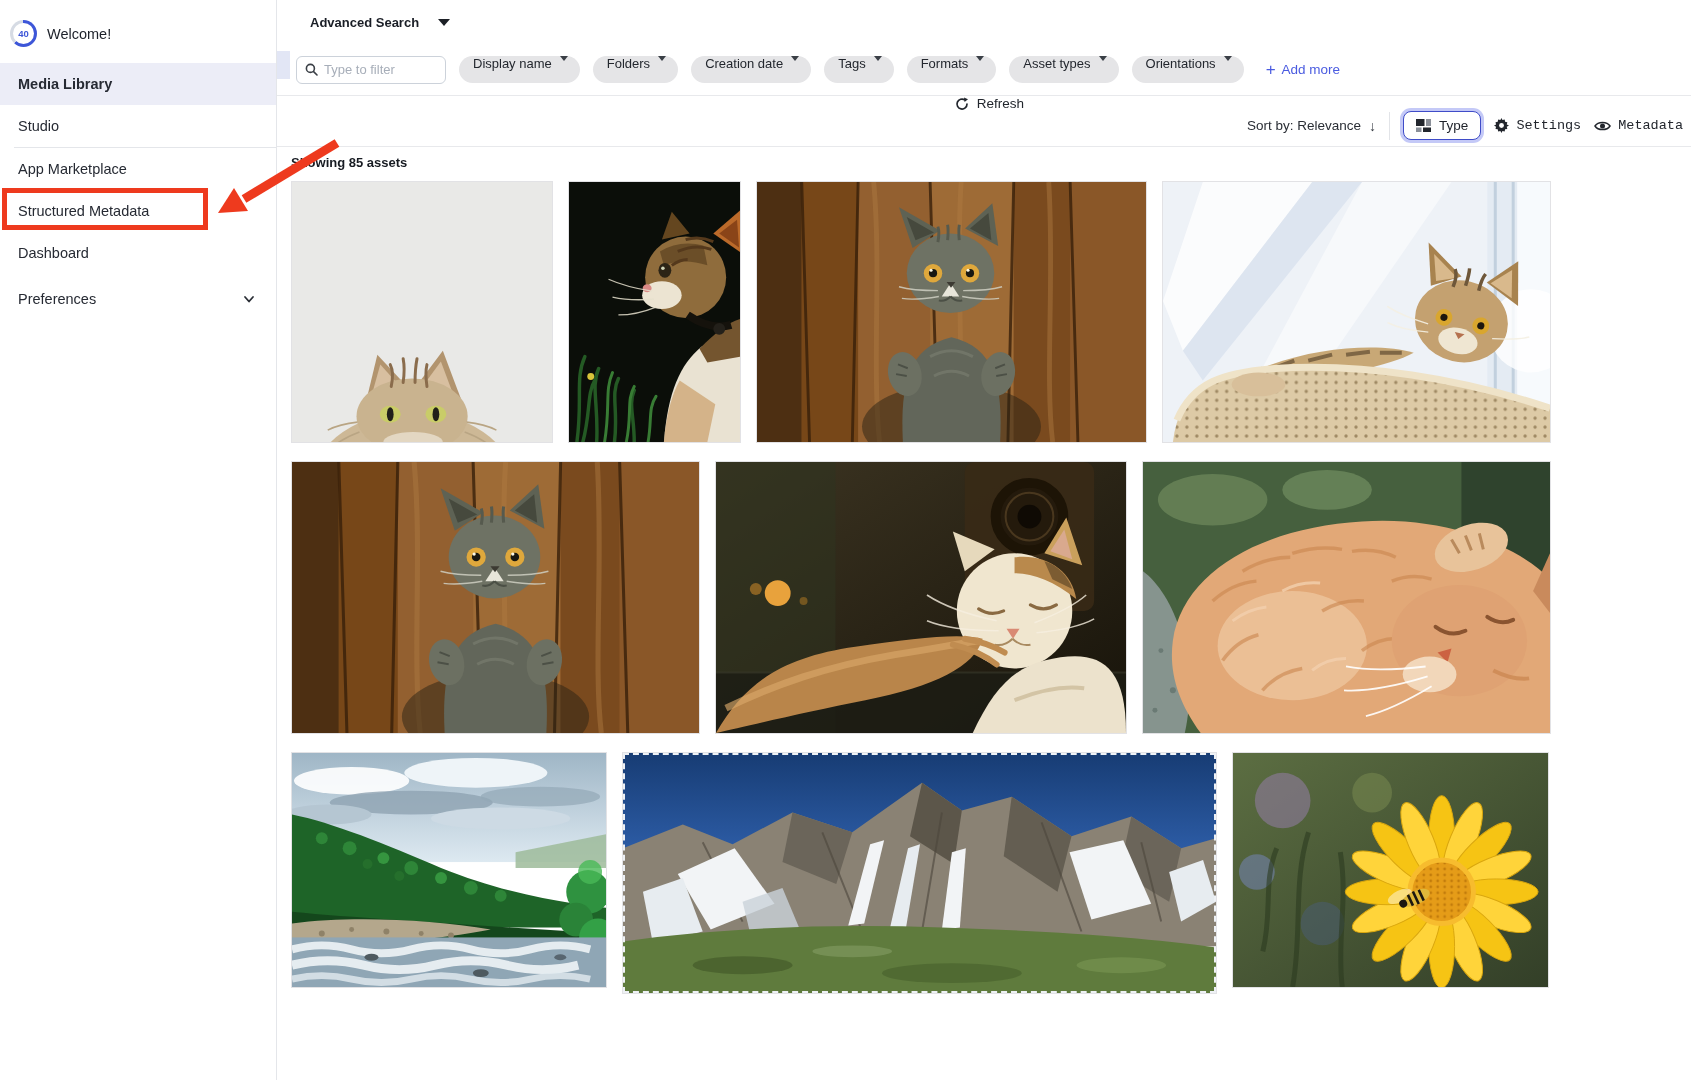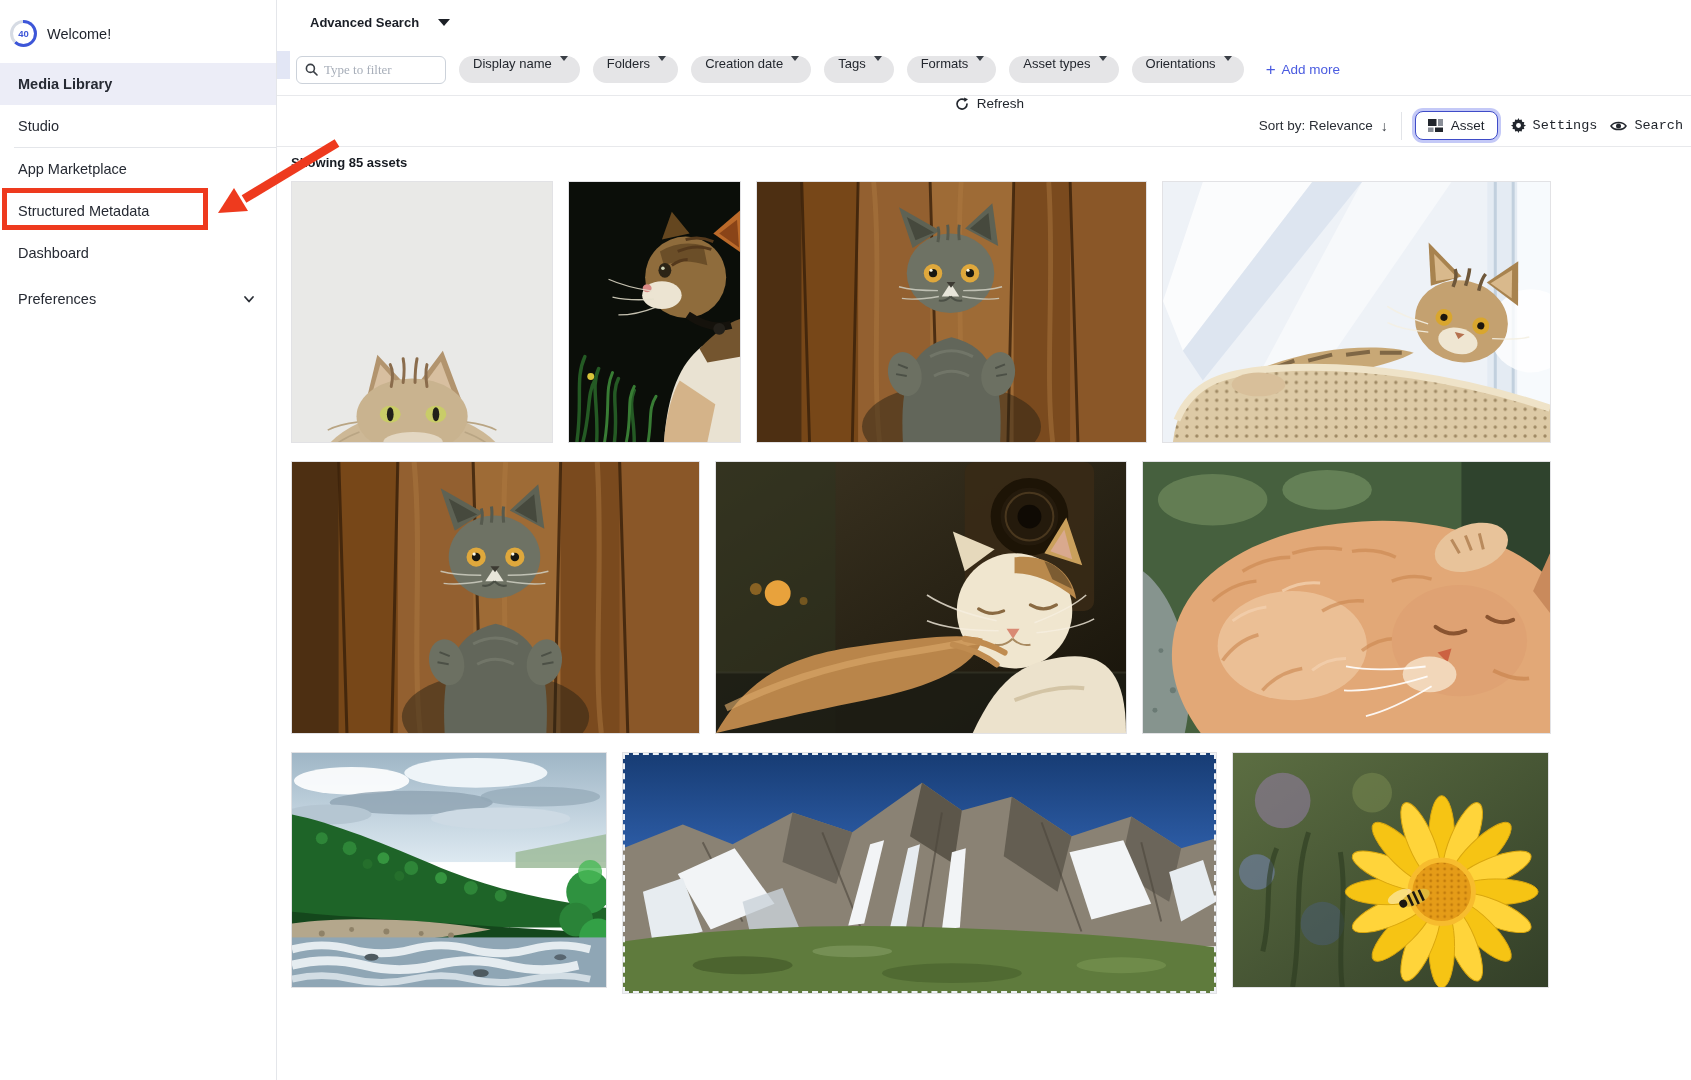--- a/index.html
+++ b/index.html
@@ -35,21 +35,21 @@
   .page-title { font-size:13px; font-weight:bold; color:#191d25; }
   .caret-solid { width:0; height:0; border-left:6px solid transparent;
     border-right:6px solid transparent; border-top:7px solid #1c2026; display:inline-block; }
 
   .filter-row { position:relative; height:52px; display:flex; align-items:center; gap:13px;
     padding-left:19px; border-bottom:1px solid #e8e9ec; }
   .edge-strip { position:absolute; left:0; top:7px; width:13px; height:28px; background:#e2e6f5; }
   .search-box { width:150px; height:28px; border:1px solid #ccd2da; border-radius:6px;
     display:flex; align-items:center; gap:6px; padding:0 8px; background:#fff; }
   .search-box input { border:none; outline:none; width:110px; font-size:13px;
-    font-family:Liberation Serif, serif; color:#701a75; background:transparent; }
+    font-family:Liberation Sans, sans-serif; color:#701a75; background:transparent; }
   .search-box input::placeholder { color:#a7aeb9; }
   .pill { height:27px; display:flex; align-items:flex-start; gap:8px; padding:0 12px 0 14px;
     background:#e5e5e7; border-radius:14px; font-size:13px; color:#23272e; cursor:pointer; white-space:nowrap; }
   .caret-sm { width:0; height:0; border-left:4.5px solid transparent;
     border-right:4.5px solid transparent; border-top:5.5px solid #3a3f46; }
   .add-more { display:flex; align-items:center; gap:6px; color:#4a5be0; font-size:13.5px;
     margin-left:9px; cursor:pointer; }
   .plus-glyph { font-size:17px; line-height:1; font-weight:500; }
 
   .toolbar { height:51px; display:flex; align-items:center; padding:0 8px 0 19px;
@@ -171,35 +171,35 @@
         <span class="sort-arrow">↓</span>
       </div>
       <div class="v-divider"></div>
       <div class="view-btn">
         <svg width="15" height="13" viewBox="0 0 15 13">
           <rect x="0" y="0" width="8.5" height="7" fill="#22262d"></rect>
           <rect x="10" y="0" width="5" height="7" fill="#8a8f98"></rect>
           <rect x="0" y="8.5" width="5.5" height="4.5" fill="#8a8f98"></rect>
           <rect x="7" y="8.5" width="8" height="4.5" fill="#22262d"></rect>
         </svg>
-        <span>Asset</span>
+        <span>Type</span>
       </div>
       <div class="tool-btn">
         <svg width="15" height="15" viewBox="0 0 16 16">
           <path fill="#22262d" d="M8 0l1 2.2 2.4-.6 .4 2.4 2.4 .4-.6 2.4L16 8l-2.4 1.2 .6 2.4-2.4 .4-.4 2.4-2.4-.6L8 16l-1.2-2.2-2.4 .6-.4-2.4-2.4-.4 .6-2.4L0 8l2.2-1.2-.6-2.4 2.4-.4 .4-2.4 2.4 .6z"></path>
           <circle cx="8" cy="8" r="2.6" fill="#fff"></circle>
         </svg>
         <span>Settings</span>
       </div>
       <div class="tool-btn">
         <svg width="17" height="12" viewBox="0 0 17 12">
           <path d="M1 6 C4 1.2 13 1.2 16 6 C13 10.8 4 10.8 1 6 Z" fill="none" stroke="#22262d" stroke-width="1.5"></path>
           <circle cx="8.5" cy="6" r="2.5" fill="#22262d"></circle>
         </svg>
-        <span>Search</span>
+        <span>Metadata</span>
       </div>
     </div>
   </div>
 
   <div class="content">
     <div class="count-text">Showing 85 assets</div>
 
     <div class="g-row">
       <figure class="asset" style="width:262px;height:262px" aria-label="Tabby cat peeking from bottom edge over plain light gray background">
         <svg viewBox="0 0 262 262" preserveAspectRatio="none">

